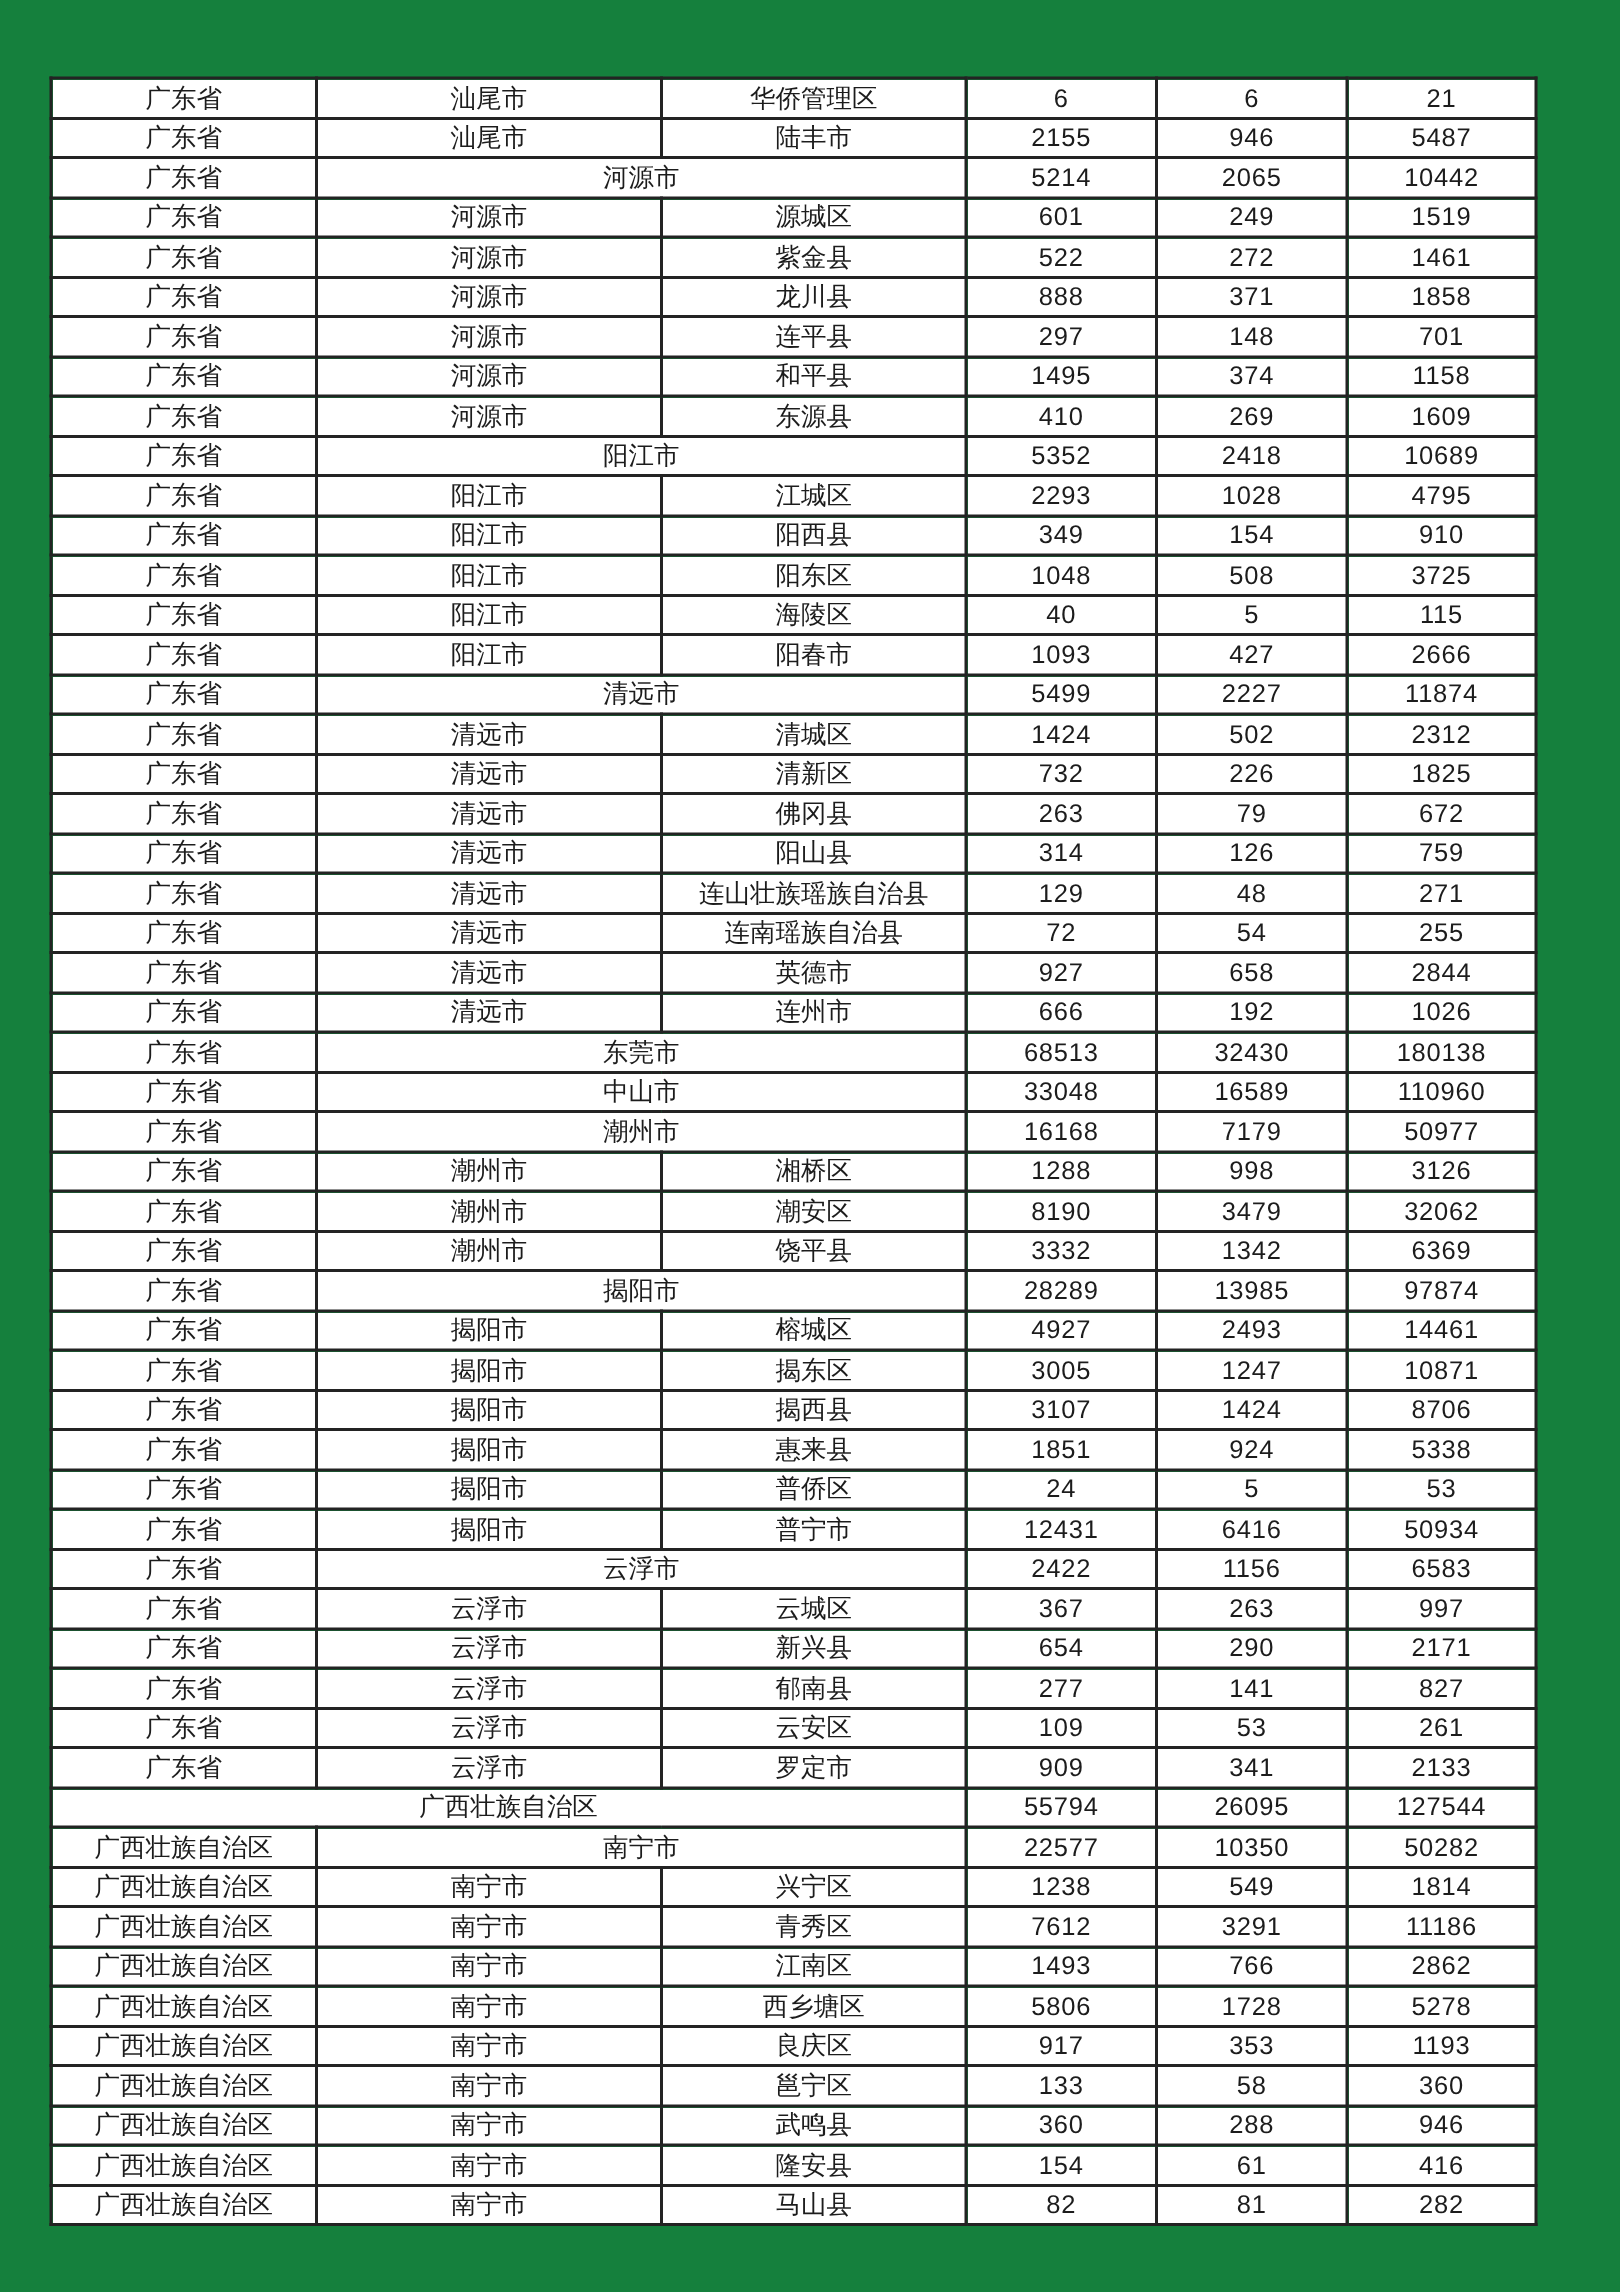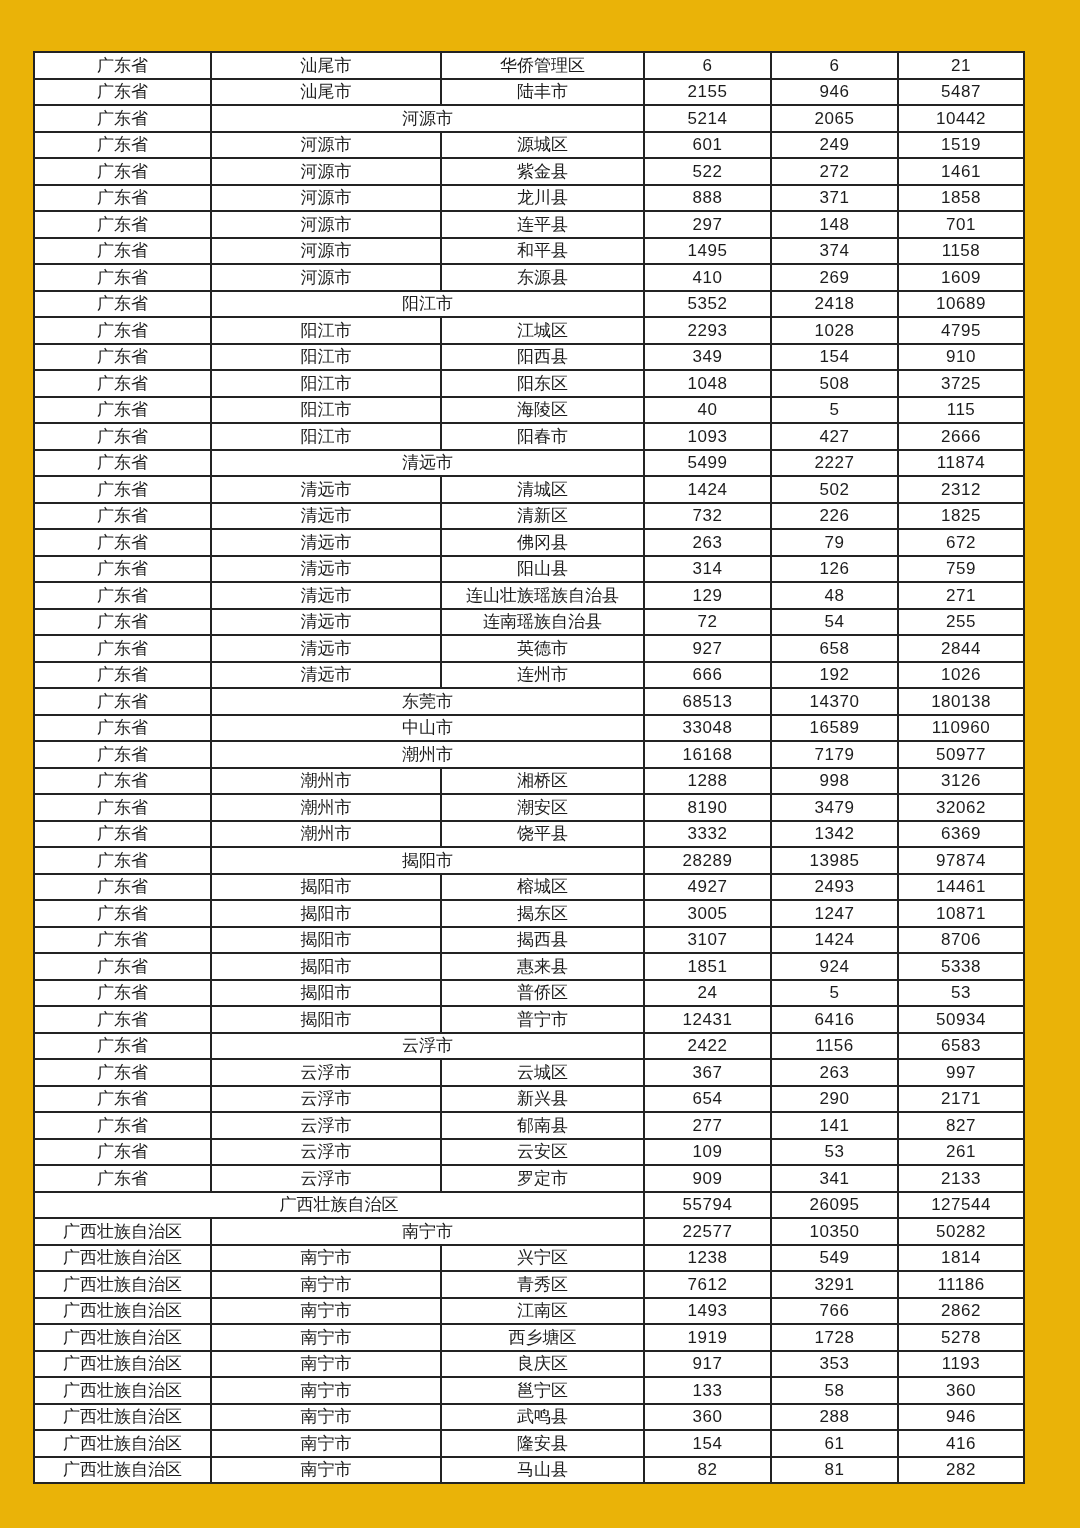--- a/index.html
+++ b/index.html
@@ -10,21 +10,21 @@
   body {
     width: 1080px;
     height: 1528px;
     position: relative;
     font-family: "Liberation Sans", "DejaVu Sans", sans-serif;
     color: #1c1c1c;
   }
   .page {
     position: absolute;
     inset: 0;
-    background: #eab308;
+    background: #15803d;
   }
   table.stats {
     position: absolute;
     left: 33px;
     top: 51px;
     width: 990px;
     border-collapse: collapse;
     table-layout: fixed;
   }
   table.stats td {
@@ -244,21 +244,21 @@
           <td>清远市</td>
           <td>连州市</td>
           <td class="num">666</td>
           <td class="num">192</td>
           <td class="num">1026</td>
         </tr>
         <tr>
           <td>广东省</td>
           <td colspan="2">东莞市</td>
           <td class="num">68513</td>
-          <td class="num">14370</td>
+          <td class="num">32430</td>
           <td class="num">180138</td>
         </tr>
         <tr>
           <td>广东省</td>
           <td colspan="2">中山市</td>
           <td class="num">33048</td>
           <td class="num">16589</td>
           <td class="num">110960</td>
         </tr>
         <tr>
@@ -428,21 +428,21 @@
           <td>南宁市</td>
           <td>江南区</td>
           <td class="num">1493</td>
           <td class="num">766</td>
           <td class="num">2862</td>
         </tr>
         <tr>
           <td>广西壮族自治区</td>
           <td>南宁市</td>
           <td>西乡塘区</td>
-          <td class="num">1919</td>
+          <td class="num">5806</td>
           <td class="num">1728</td>
           <td class="num">5278</td>
         </tr>
         <tr>
           <td>广西壮族自治区</td>
           <td>南宁市</td>
           <td>良庆区</td>
           <td class="num">917</td>
           <td class="num">353</td>
           <td class="num">1193</td>

